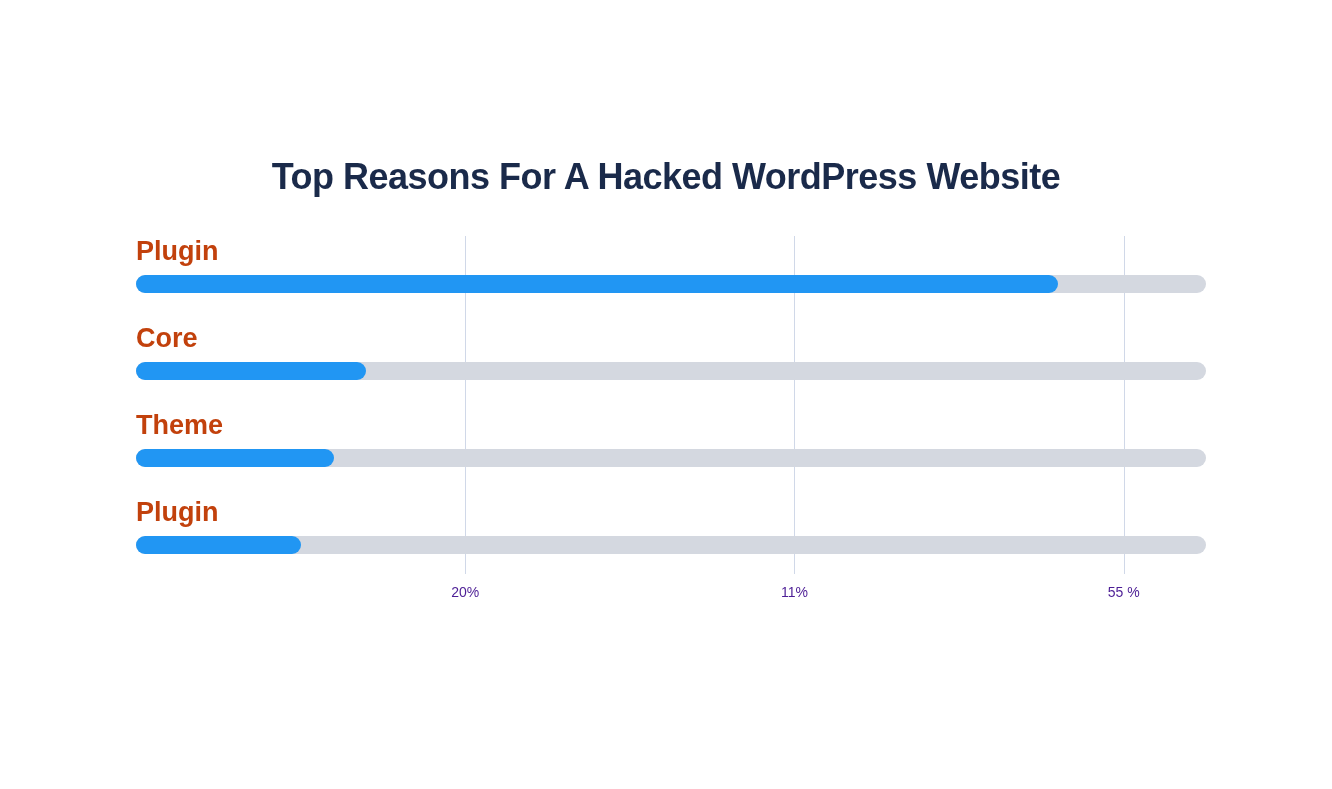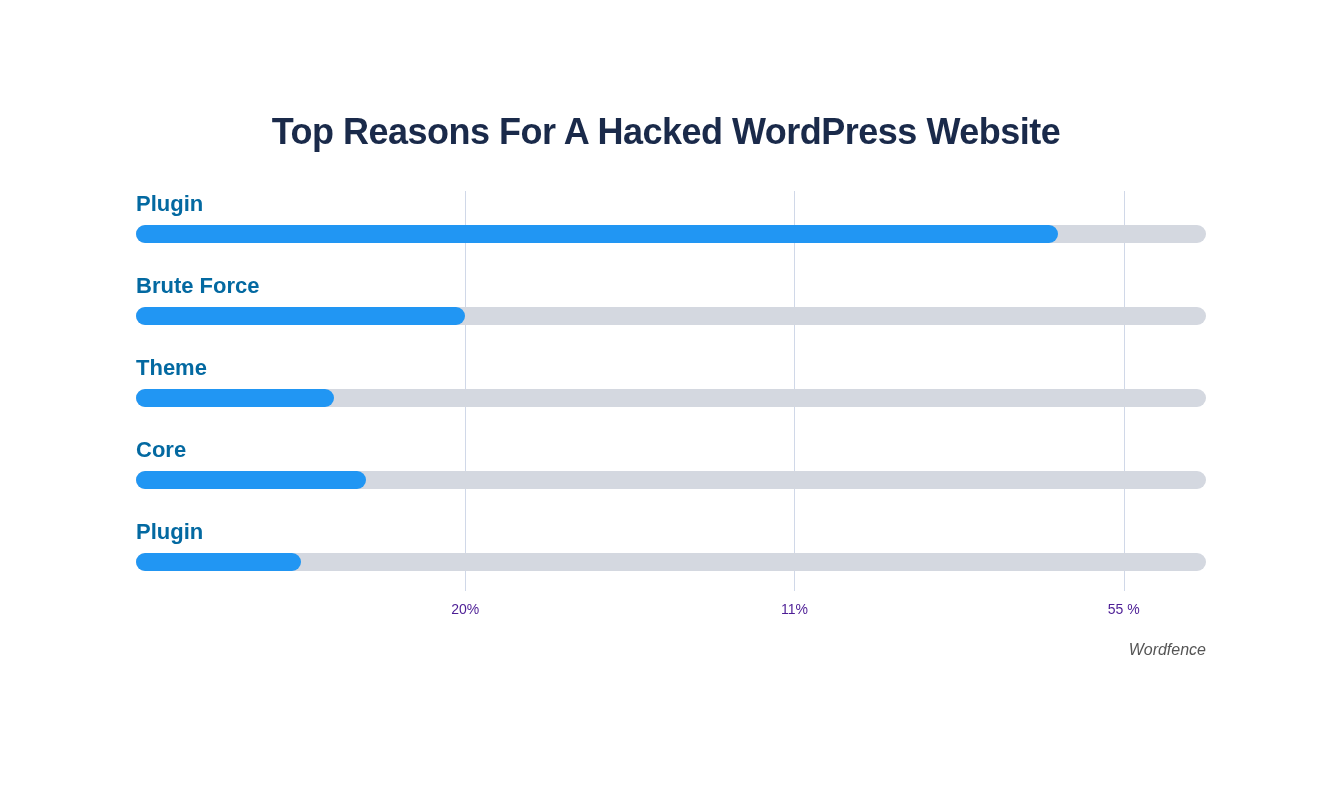--- a/index.html
+++ b/index.html
@@ -43,23 +43,23 @@
       top: 0;
       bottom: 0;
       width: 1px;
       background: #d0d8e8;
     }
     .bar-row {
       margin-bottom: 30px;
       position: relative;
     }
     .bar-label {
-      font-size: 22px;
+      font-size: 27px;
       font-weight: 700;
-      color: #0369a1;
+      color: #c2410c;
       margin-bottom: 8px;
     }
     .bar-track {
       position: relative;
       height: 18px;
       background: #d4d8e0;
       border-radius: 9px;
       width: 100%;
     }
     .bar-fill {
@@ -103,47 +103,40 @@
       </div>
 
     <div id="bars-container">
         <div class="bar-row">
           <div class="bar-label">Plugin</div>
           <div class="bar-track">
             <div class="bar-fill" style="width: 86.1538%;"></div>
           </div>
         </div>
         <div class="bar-row">
-          <div class="bar-label">Brute Force</div>
+          <div class="bar-label">Core</div>
           <div class="bar-track">
-            <div class="bar-fill" style="width: 30.7692%;"></div>
+            <div class="bar-fill" style="width: 21.5385%;"></div>
           </div>
         </div>
         <div class="bar-row">
           <div class="bar-label">Theme</div>
           <div class="bar-track">
             <div class="bar-fill" style="width: 18.4615%;"></div>
-          </div>
-        </div>
-        <div class="bar-row">
-          <div class="bar-label">Core</div>
-          <div class="bar-track">
-            <div class="bar-fill" style="width: 21.5385%;"></div>
           </div>
         </div>
         <div class="bar-row">
           <div class="bar-label">Plugin</div>
           <div class="bar-track">
             <div class="bar-fill" style="width: 15.3846%;"></div>
           </div>
         </div>
       </div>
 
     <div class="x-axis" style="position:relative; height:30px; margin-top: 4px;" id="x-axis">
         <span class="x-label" style="left: 30.7692%;">20%</span>
         <span class="x-label" style="left: 61.5385%;">11%</span>
         <span class="x-label" style="left: 92.3077%;">55 %</span>
       </div>
 
   </div>
 
-  <div class="branding">Wordfence</div>
 </div>
 
 </body></html>

